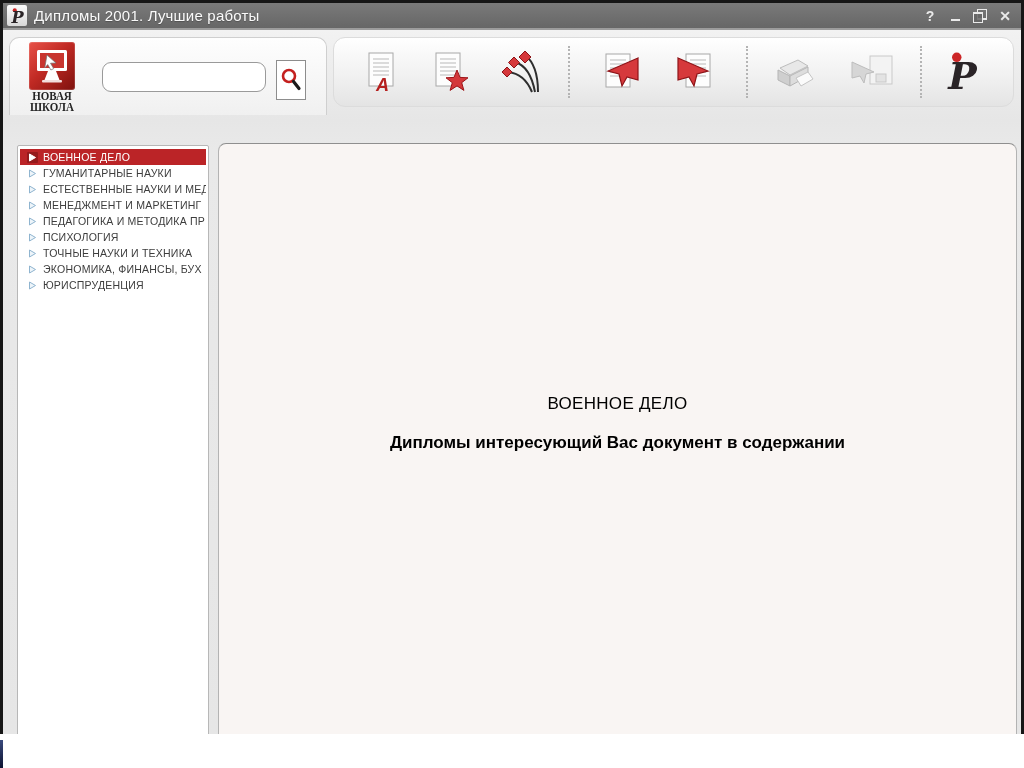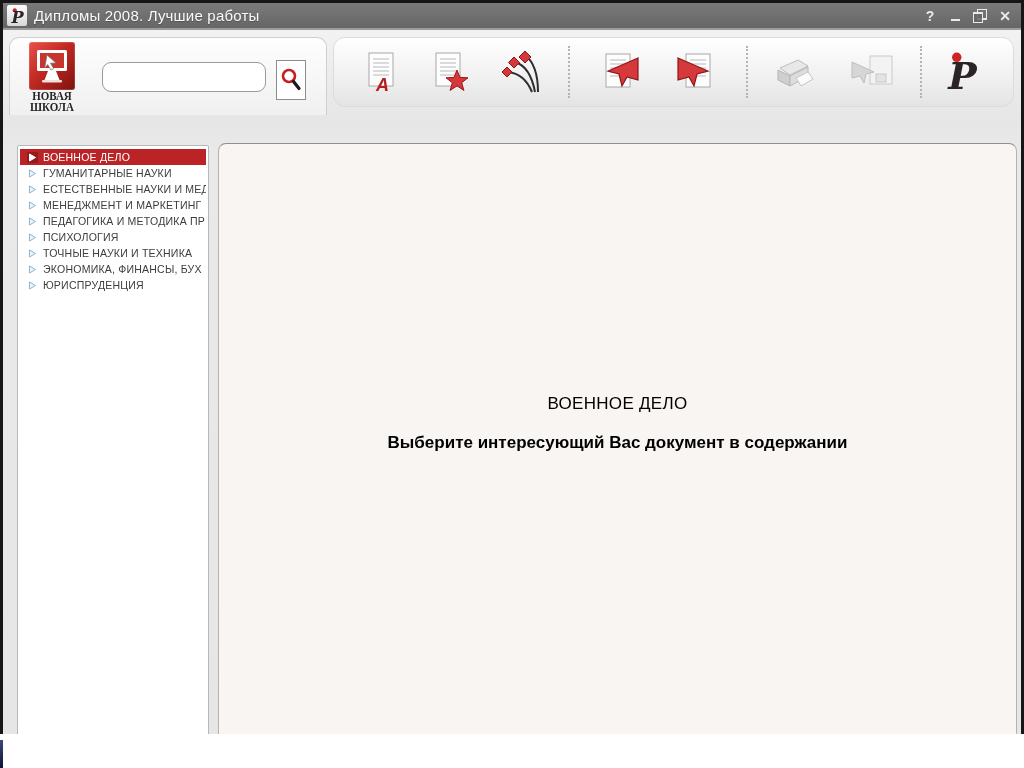--- a/index.html
+++ b/index.html
@@ -83,21 +83,21 @@
 <div class="screen">
   <div class="window">
 
     <div class="titlebar">
       <span class="app-icon">
         <svg width="14" height="18" viewBox="0 0 30 40">
           <circle cx="10" cy="7" r="4.5" fill="#cc2526"></circle>
           <text x="3" y="36" font-size="36" font-weight="bold" font-style="italic" font-family="DejaVu Serif, serif" fill="#2a2427">P</text>
         </svg>
       </span>
-      <span class="title">Дипломы 2008. Лучшие работы</span>
+      <span class="title">Дипломы 2001. Лучшие работы</span>
       <div class="controls">
         <span class="ctrl help">?</span>
         <span class="ctrl min">
             <span class="min-bar"></span>
           </span>
         <span class="ctrl restore">
             <span class="r-back"></span>
             <span class="r-front"></span>
           </span>
         <span class="ctrl close">✕</span>
@@ -278,21 +278,21 @@
           <span class="arr left"></span>
           <div class="track">
             <div class="thumb"></div>
           </div>
           <span class="arr right"></span>
         </div>
       </div>
 
       <div class="main">
         <div class="heading">ВОЕННОЕ ДЕЛО</div>
-        <div class="subtitle">Выберите интересующий Вас документ в содержании</div>
+        <div class="subtitle">Дипломы интересующий Вас документ в содержании</div>
       </div>
 
     </div>
   </div>
 
   <div class="below">
     <div class="navy-sliver"></div>
   </div>
 </div>
 

